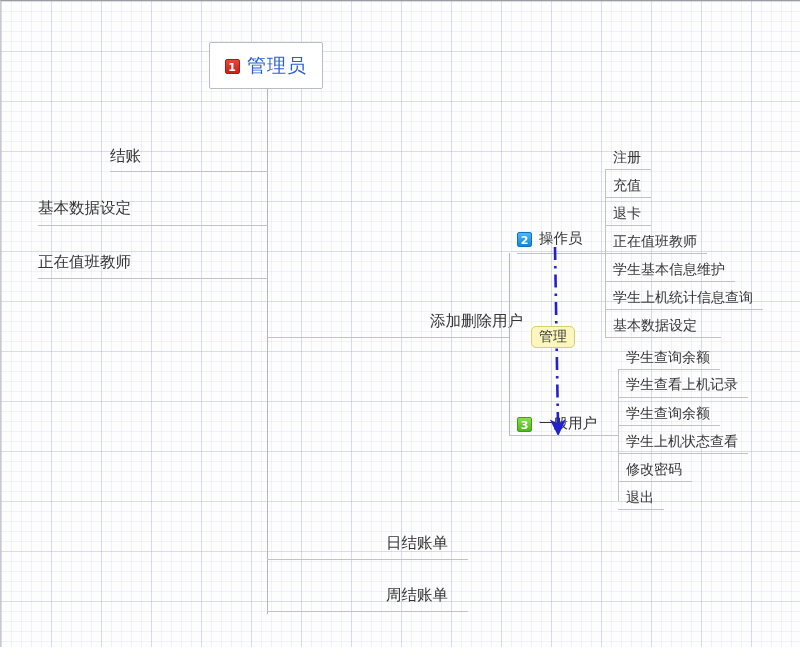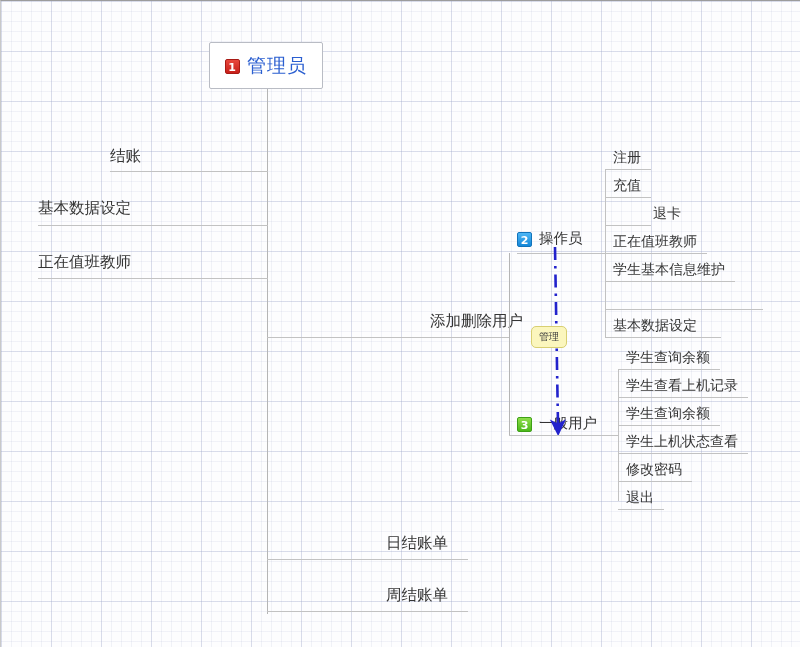--- a/index.html
+++ b/index.html
@@ -108,21 +108,21 @@
     line-height: 18px;
   }
 
   
   .rel-label {
     position: absolute;
     background: #fbf6bd;
     border: 1px solid #d8cf72;
     border-radius: 5px;
     color: #3c3c3c;
-    font-size: 10px;
+    font-size: 14px;
     font-family: "DejaVu Serif", "Liberation Serif", serif;
     padding: 2px 7px 3px 7px;
     line-height: 15px;
     z-index: 6;
   }
 
   
   #rel-arrow {
     position: absolute;
     left: 540px;
@@ -185,45 +185,46 @@
   <div class="hline" style="left:516px; top:252px; width:88px;"></div>
 
   <div class="vline" style="left:604px; top:168px; height:168px;"></div>
 
   <div class="leaf" style="left:612px; top:147px;">注册</div>
   <div class="hline" style="left:604px; top:168px; width:46px;"></div>
 
   <div class="leaf" style="left:612px; top:175px;">充值</div>
   <div class="hline" style="left:604px; top:196px; width:46px;"></div>
 
-  <div class="leaf" style="left:612px; top:203px;margin-left:40px;">退卡</div>
+  <div class="leaf" style="left:612px; top:203px;">退卡</div>
   <div class="hline" style="left:604px; top:224px; width:46px;"></div>
 
   <div class="leaf" style="left:612px; top:231px;">正在值班教师</div>
   <div class="hline" style="left:604px; top:252px; width:102px;"></div>
 
   <div class="leaf" style="left:612px; top:259px;">学生基本信息维护</div>
   <div class="hline" style="left:604px; top:280px; width:130px;"></div>
 
+  <div class="leaf" style="left:612px; top:287px;">学生上机统计信息查询</div>
   <div class="hline" style="left:604px; top:308px; width:158px;"></div>
 
   <div class="leaf" style="left:612px; top:315px;">基本数据设定</div>
   <div class="hline" style="left:604px; top:336px; width:116px;"></div>
 
   <div class="branch-node" style="left:516px; top:413px;">
     <span class="badge badge-3">3</span><span>一般用户</span>
   </div>
   <div class="hline" style="left:508px; top:434px; width:109px;"></div>
 
   <div class="vline" style="left:617px; top:368px; height:132px;"></div>
 
   <div class="leaf" style="left:625px; top:347px;">学生查询余额</div>
   <div class="hline" style="left:617px; top:368px; width:102px;"></div>
 
-  <div class="leaf" style="left:625px; top:375px;">学生查看上机记录</div>
+  <div class="leaf" style="left:625px; top:375px;font-family:Liberation Mono, monospace;">学生查看上机记录</div>
   <div class="hline" style="left:617px; top:396px; width:130px;"></div>
 
   <div class="leaf" style="left:625px; top:403px;">学生查询余额</div>
   <div class="hline" style="left:617px; top:424px; width:102px;"></div>
 
   <div class="leaf" style="left:625px; top:431px;">学生上机状态查看</div>
   <div class="hline" style="left:617px; top:452px; width:130px;"></div>
 
   <div class="leaf" style="left:625px; top:459px;">修改密码</div>
   <div class="hline" style="left:617px; top:480px; width:74px;"></div>

